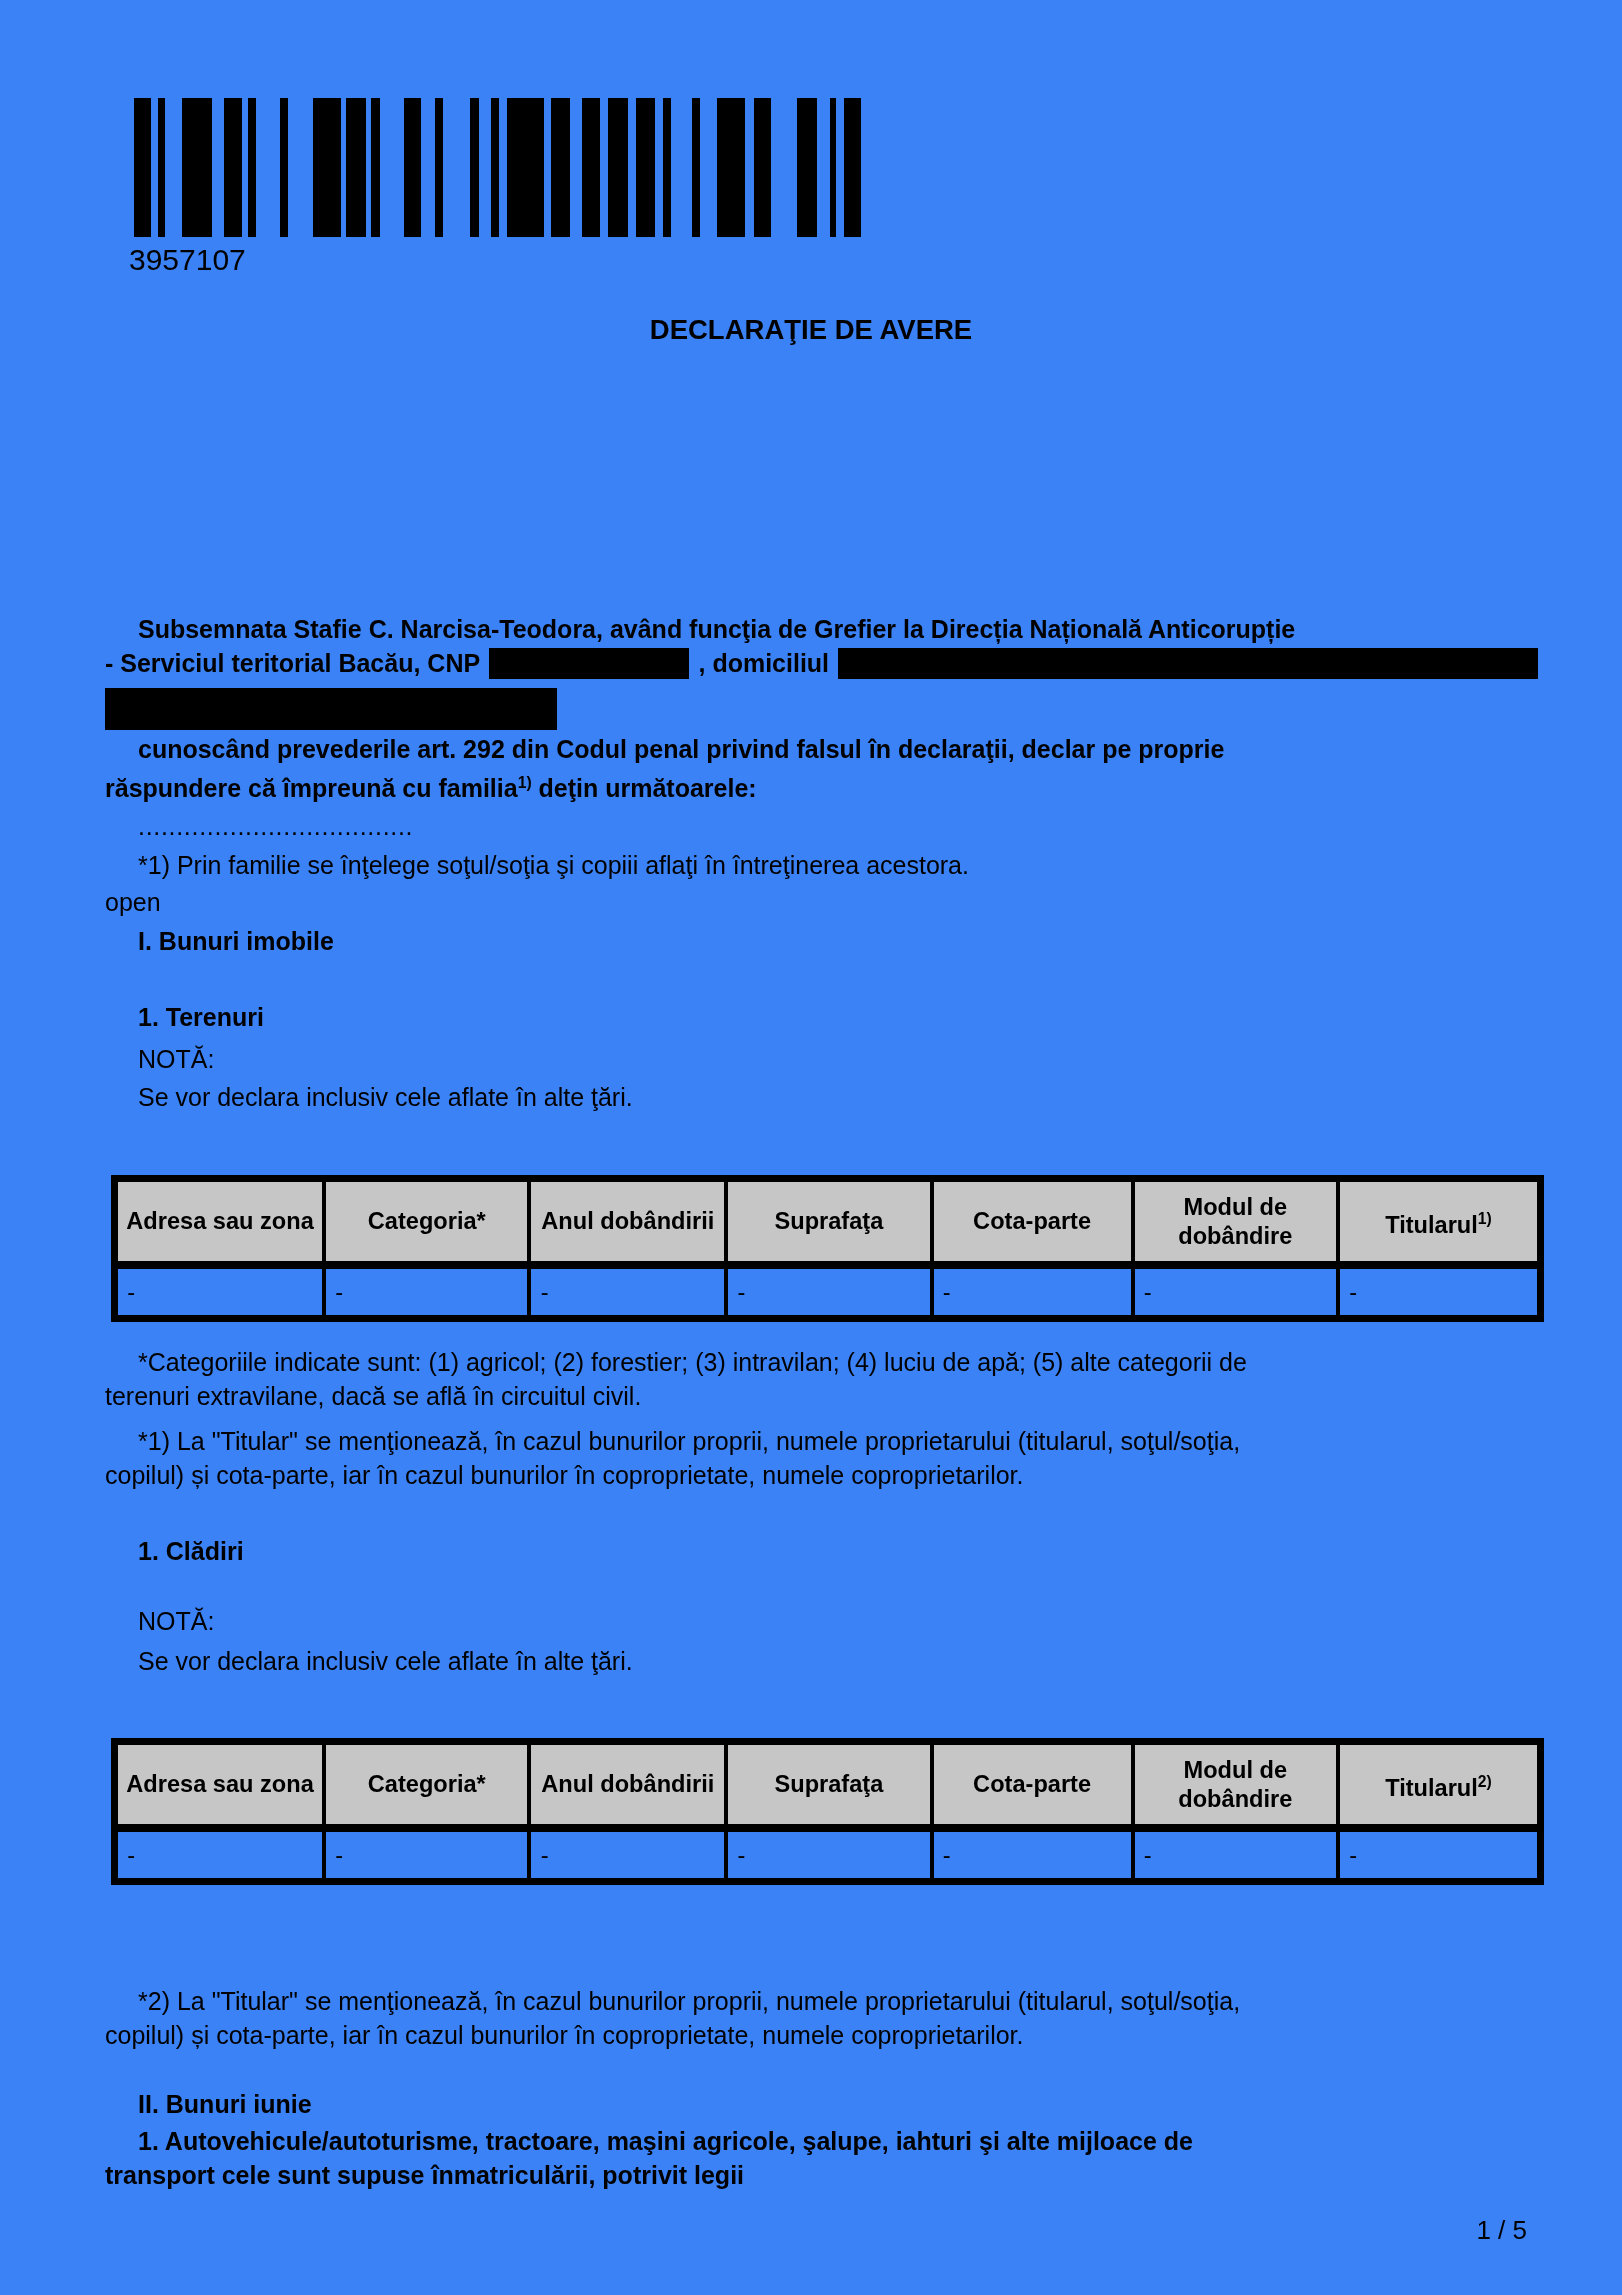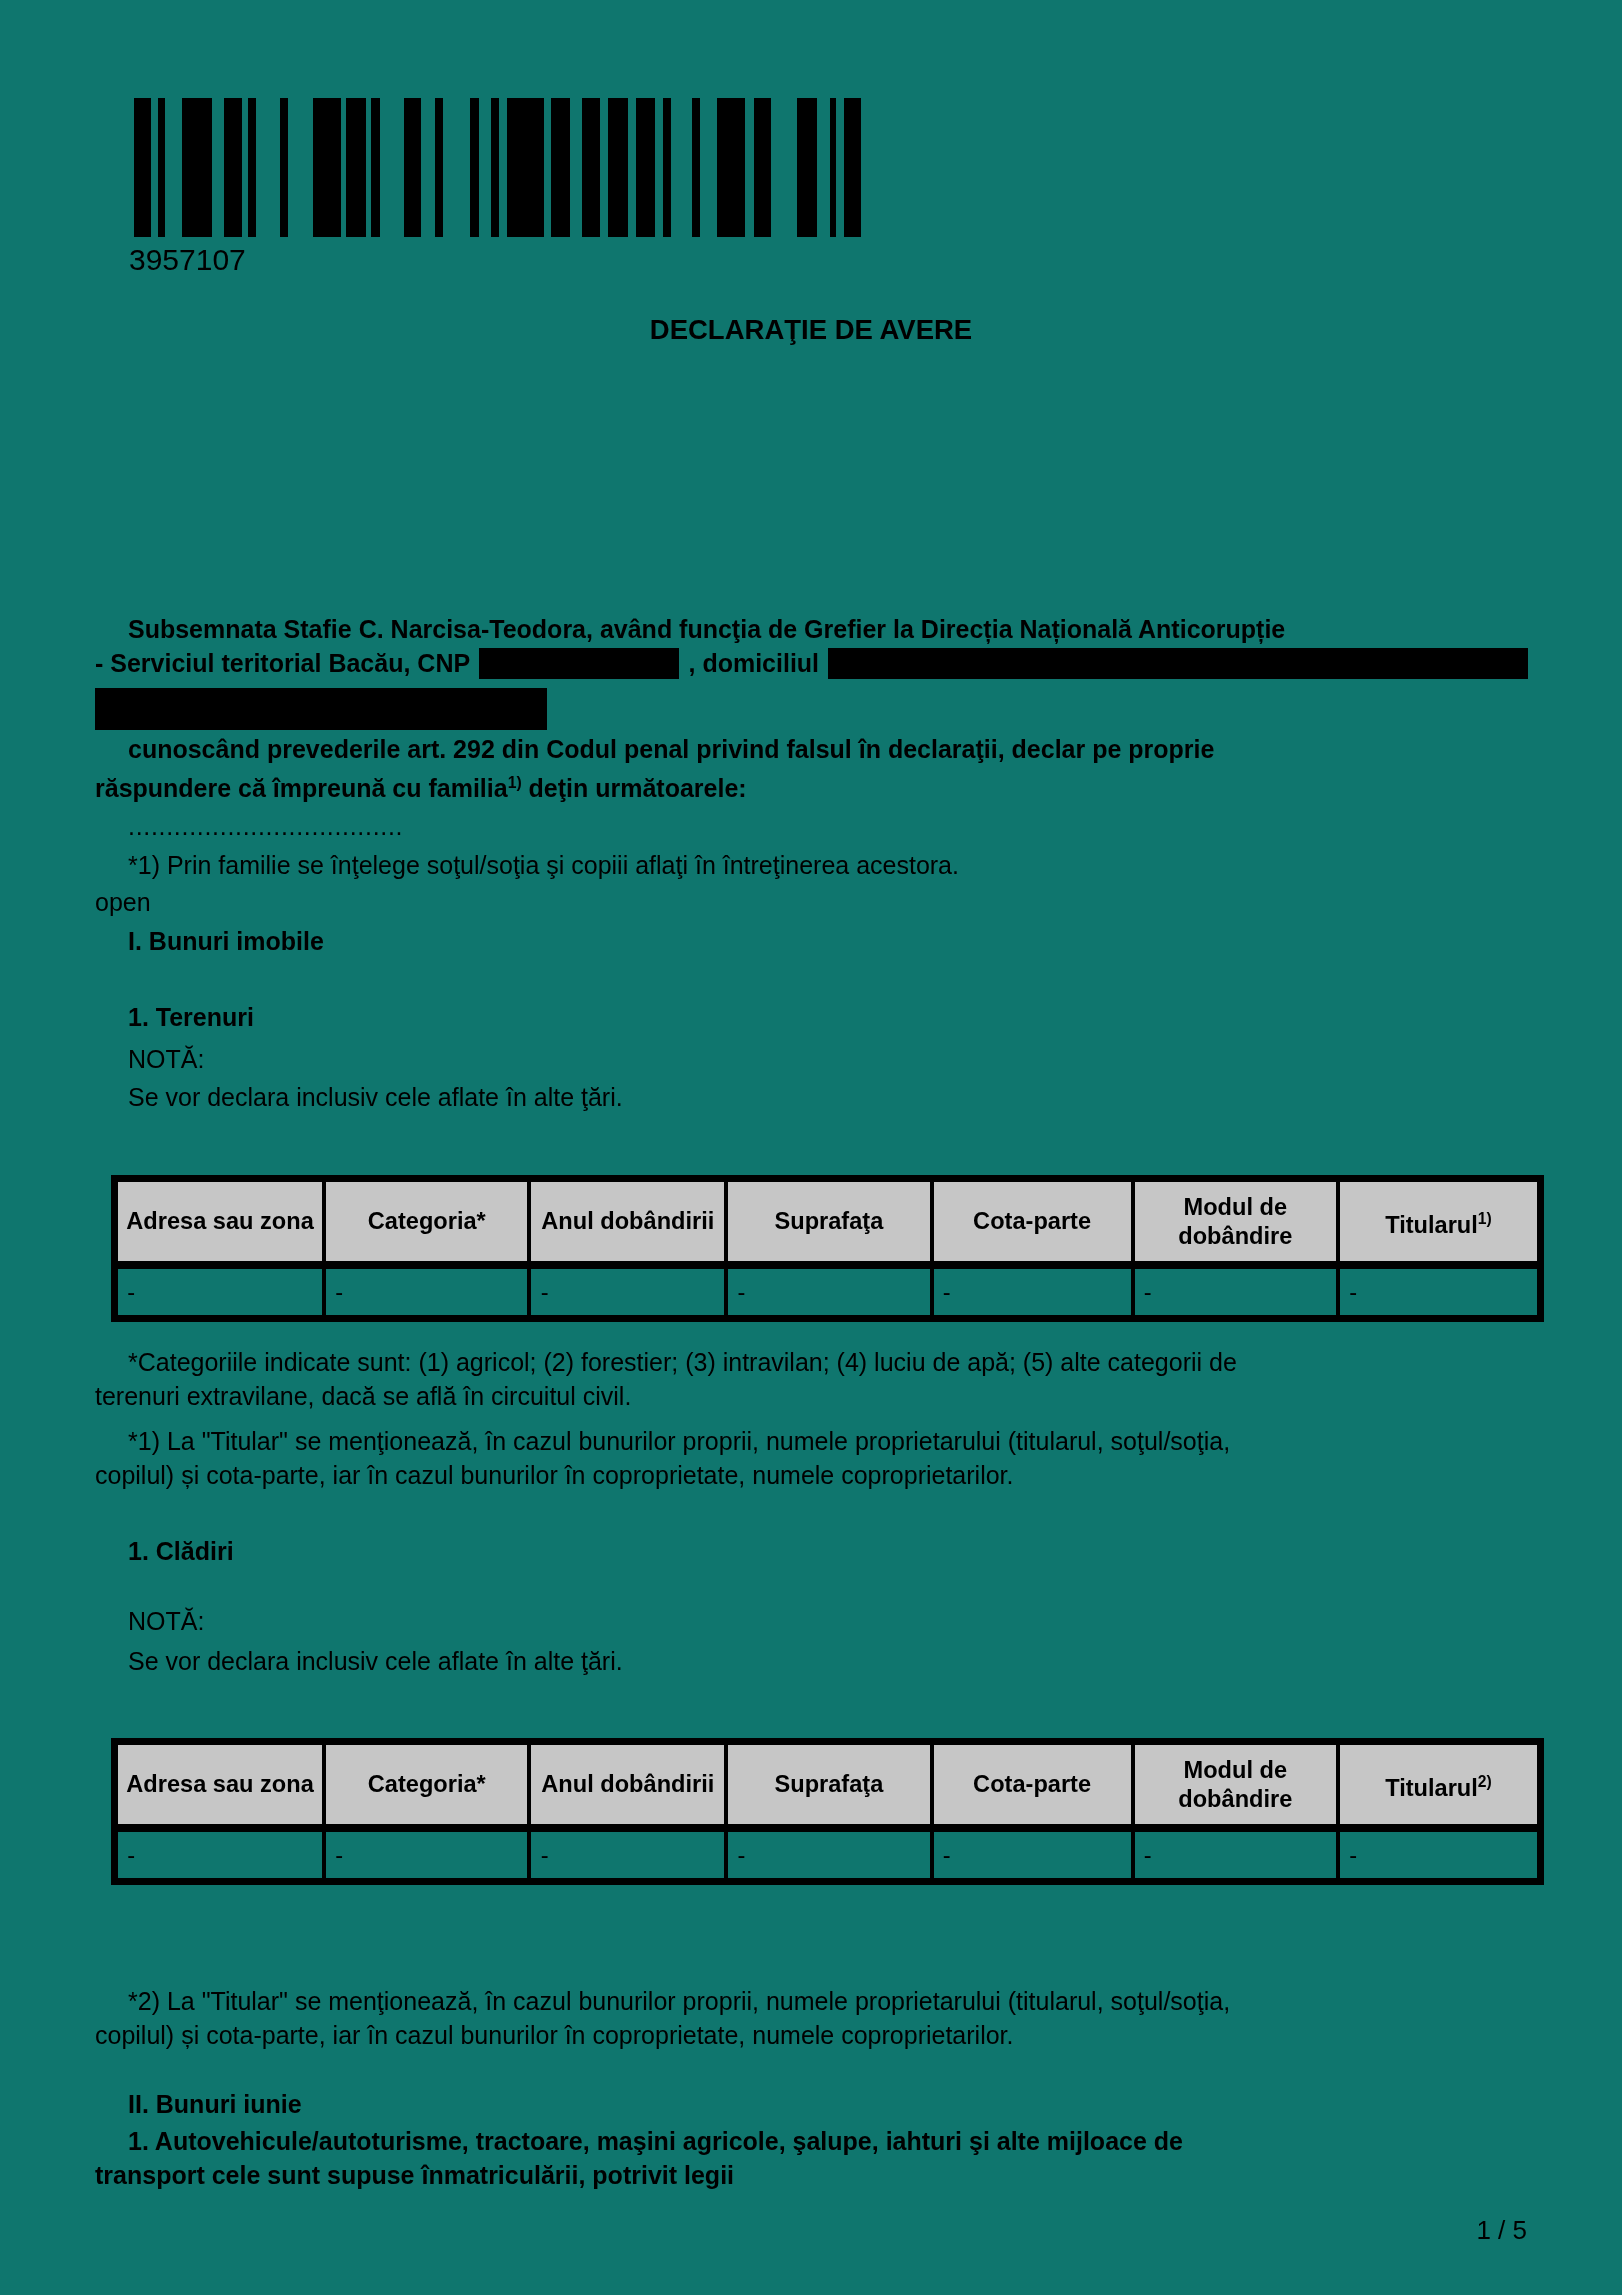--- a/index.html
+++ b/index.html
@@ -1,23 +1,23 @@
 <!DOCTYPE html>
 <html style="font-size:10.5px"><head>
 <meta charset="utf-8">
 <style>
   html,body{margin:0;padding:0;background:#888;}
   .page{
-    position:relative;width:1622px;height:2295px;background:#0f766e;
+    position:relative;width:1622px;height:2295px;background:#3b82f6;
     font-family:"Liberation Sans","DejaVu Sans",sans-serif;color:#000;
     margin:0 auto;overflow:hidden;
   }
   .abs{position:absolute;}
   .b{font-weight:bold;}
-  .fs38{font-size:25px;line-height:34px;}
+  .fs38{font-size:25px;line-height:34px;margin-left:10px;}
   .fs42{font-size:27.5px;line-height:33px;}
   .center{left:0;width:100%;text-align:center;}
   .indent{padding-left:33px;}
   .line{white-space:nowrap;}
   .redact{background:#000;display:inline-block;vertical-align:middle;}
   .flexline{display:flex;align-items:center;}
   
   .barcode{display:flex;align-items:stretch;height:139px;}
   .bc-bar{background:#000;height:100%;flex:0 0 auto;}
   

